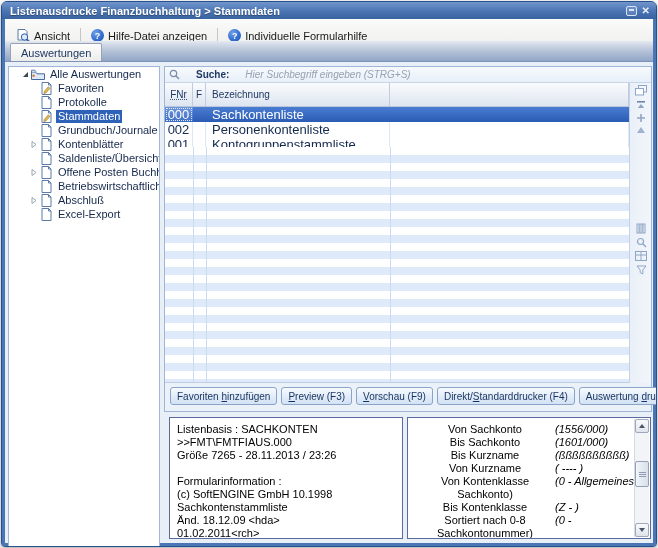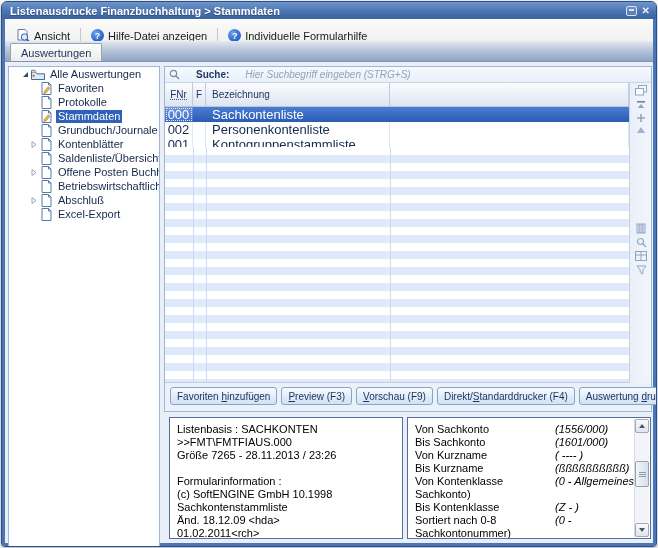--- a/index.html
+++ b/index.html
@@ -82,21 +82,21 @@
   .btnrow{position:absolute;left:5px;top:320px;right:2px;display:flex;gap:4px;}
   .abtn{height:18px;padding:0 6px;font-family:"Liberation Sans",sans-serif;font-size:10px;color:#17335F;
     background:linear-gradient(180deg,#F8FBFE 0%,#E3EDF9 50%,#D3E2F4 100%);
     border:1px solid #89A4C8;border-radius:3px;white-space:nowrap;cursor:default;}
   
   .infobox{position:absolute;top:355px;height:122px;background:#fff;border:1px solid #5A6B9E;overflow:hidden;}
   .box-left{left:164px;width:234px;padding:5px 0 0 7px;}
   .box-right{left:402px;width:244px;padding:5px 0 0 0;}
   .iline{height:13px;font-size:11px;color:#000;line-height:13px;white-space:nowrap;}
   .rline{display:flex;height:13px;font-size:11px;color:#000;line-height:13px;padding-left:7px;white-space:nowrap;}
-  .rlabel{width:140px;flex:none;}
+  .rlabel{width:140px;flex:none;text-align:center;}
   .rvalue{flex:1;overflow:hidden;font-style:italic;}
   
   .sb{position:absolute;top:1px;right:1px;bottom:1px;width:15px;background:#F2F4F7;border-left:1px solid #D4DAE3;}
   .sb-btn{position:absolute;left:0;width:14px;height:14px;background:linear-gradient(180deg,#FAFBFC,#DFE3EA);
     border:1px solid #9FA9BC;border-radius:2px;display:flex;align-items:center;justify-content:center;}
   .sb-up{top:0;} .sb-down{bottom:0;}
   .tri-up{width:0;height:0;border-left:3px solid transparent;border-right:3px solid transparent;border-bottom:4px solid #4A5568;}
   .tri-down{width:0;height:0;border-left:3px solid transparent;border-right:3px solid transparent;border-top:4px solid #4A5568;}
   .sb-thumb{position:absolute;left:0;top:42px;width:14px;height:26px;background:linear-gradient(90deg,#F2F5F9,#D9E0EA);
     border:1px solid #93A0B6;border-radius:2px;display:flex;flex-direction:column;align-items:center;justify-content:center;gap:1px;}
@@ -414,26 +414,26 @@
     <div class="infobox box-right">
       <div class="rline">
           <span class="rlabel">Von Sachkonto</span>
           <span class="rvalue">(1556/000)</span>
         </div>
       <div class="rline">
           <span class="rlabel">Bis Sachkonto</span>
           <span class="rvalue">(1601/000)</span>
         </div>
       <div class="rline">
+          <span class="rlabel">Bis Kurzname</span>
+          <span class="rvalue">(ßßßßßßßßßß)</span>
+        </div>
+      <div class="rline">
           <span class="rlabel">Von Kurzname</span>
           <span class="rvalue">( ---- )</span>
-        </div>
-      <div class="rline">
-          <span class="rlabel">Bis Kurzname</span>
-          <span class="rvalue">(ßßßßßßßßßß)</span>
         </div>
       <div class="rline">
           <span class="rlabel">Von Kontenklasse</span>
           <span class="rvalue">(0 - Allgemeines</span>
         </div>
       <div class="rline">
           <span class="rlabel">Sachkonto)</span>
           <span class="rvalue"></span>
         </div>
       <div class="rline">

